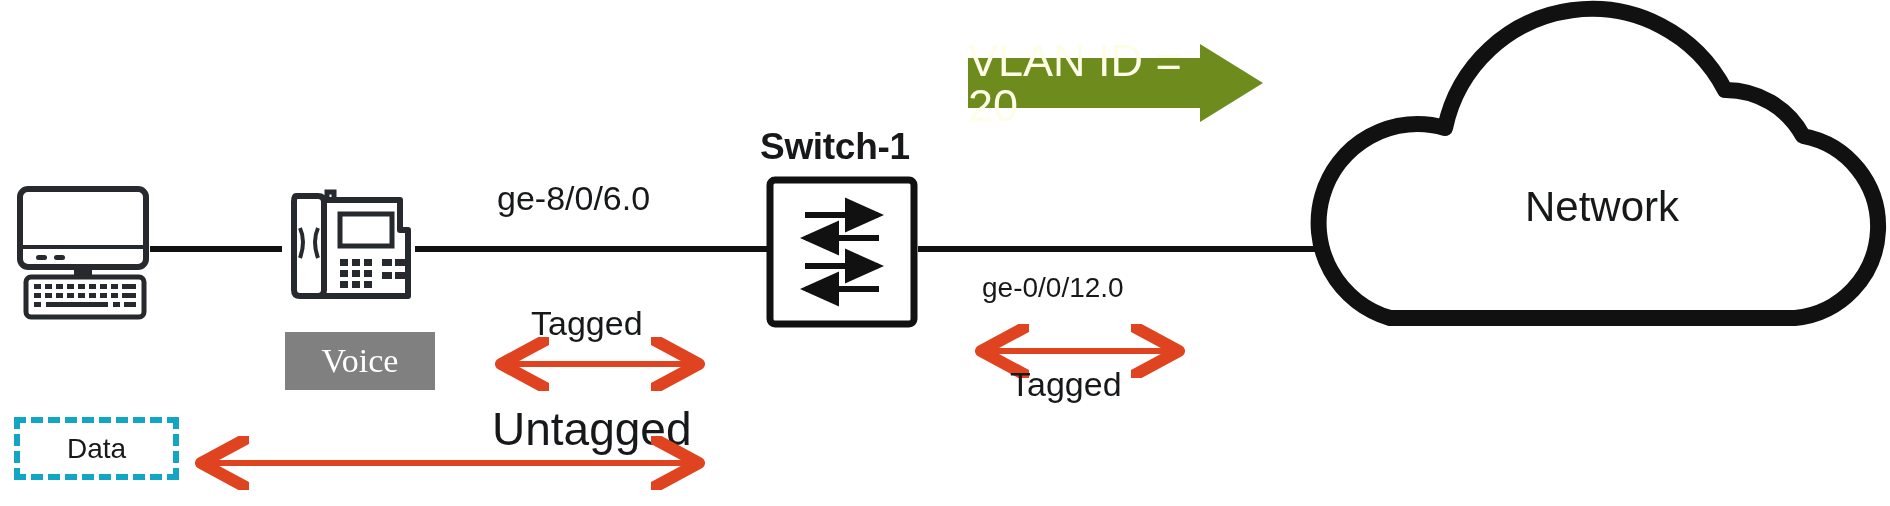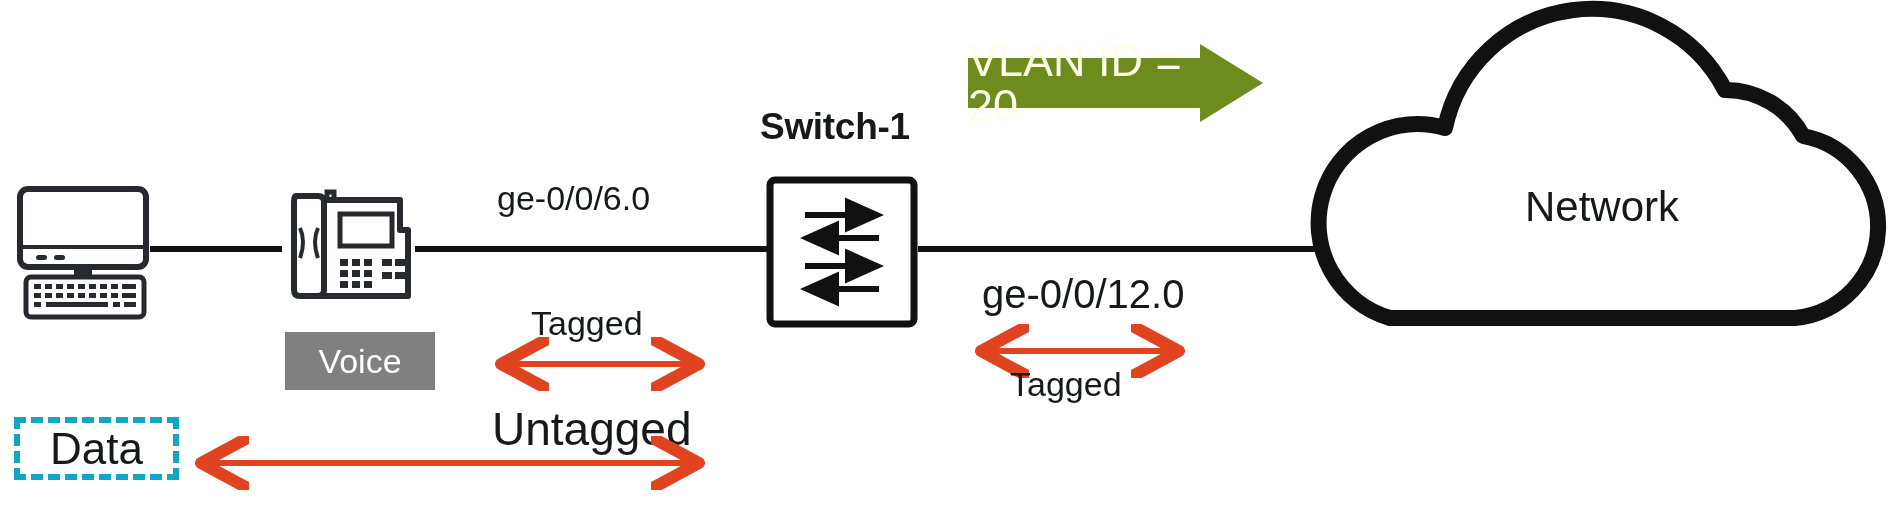--- a/index.html
+++ b/index.html
@@ -24,32 +24,32 @@
 
   
   .lbl {
     position: absolute;
     color: #17181a;
     font-family: "Liberation Sans", sans-serif;
     white-space: nowrap;
     line-height: 1;
   }
   #switch-label {
-    left: 760px; top: 108px;
+    left: 760px; top: 128px;
     font-size: 37px;
     font-weight: bold;
     letter-spacing: -0.3px;
   }
   #iface-left-label {
     left: 497px; top: 181px;
     font-size: 34px;
   }
   #iface-right-label {
     left: 982px; top: 274px;
-    font-size: 40px;
+    font-size: 28px;
   }
   #tagged-left-label {
     left: 531px; top: 306px;
     font-size: 34px;
   }
   #tagged-right-label {
     left: 1010px; top: 367px;
     font-size: 34px;
   }
   #untagged-label {
@@ -68,37 +68,37 @@
     left: 285px; top: 332px;
     width: 150px; height: 58px;
     background: #808080;
     display: flex;
     align-items: center;
     justify-content: center;
   }
   #voice-box-label {
     color: #ffffff;
     font-size: 34px;
-    font-family: Liberation Sans, sans-serif;
+    font-family: Liberation Serif, serif;
     line-height: 1;
   }
 
   
   #data-box {
     left: 14px; top: 417px;
     width: 165px; height: 63px;
     border: 6px dashed #12a5c4;
     box-sizing: border-box;
     display: flex;
     align-items: center;
     justify-content: center;
   }
   #data-box-label {
     color: #17181a;
-    font-size: 44px;
+    font-size: 28px;
     font-family: "Liberation Sans", sans-serif;
     line-height: 1;
   }
 
   
   #vlan20-arrow {
     left: 968px; top: 44px;
     width: 295px; height: 78px;
   }
   #vlan20-arrow .vlan20-text {
@@ -264,21 +264,21 @@
   <div class="lbl" id="network-label">Network</div>
 
   <div class="abs" id="vlan20-arrow">
     <svg style="position:absolute; left:0; top:0; width:295px; height:78px;" viewBox="0 0 295 78">
       <path d="M 0 14 L 232 14 L 232 0 L 295 39 L 232 78 L 232 64 L 0 64 Z" fill="#6e8b1e"></path>
     </svg>
     <span class="vlan20-text">VLAN ID = 20</span>
   </div>
 
 
-  <div class="lbl" id="iface-left-label">ge-0/0/6.0</div>
+  <div class="lbl" id="iface-left-label">ge-8/0/6.0</div>
   <div class="lbl" id="iface-right-label">ge-0/0/12.0</div>
 
   <div class="lbl" id="tagged-left-label">Tagged</div>
   <svg class="abs" style="left:485px; top:343px; width:230px; height:42px;" viewBox="0 0 230 42">
     <defs>
       <marker id="red-head-a" markerWidth="9" markerHeight="9" refX="7" refY="4.5" orient="auto" markerUnits="strokeWidth">
         <path d="M 0.4 0.4 L 8 4.5 L 0.4 8.6" fill="none" stroke="#e0431f" stroke-width="2" stroke-linecap="round" stroke-linejoin="round"></path>
       </marker>
       <marker id="red-head-b" markerWidth="9" markerHeight="9" refX="7" refY="4.5" orient="auto" markerUnits="strokeWidth">
         <path d="M 0.4 0.4 L 8 4.5 L 0.4 8.6" fill="none" stroke="#e0431f" stroke-width="2" stroke-linecap="round" stroke-linejoin="round"></path>

